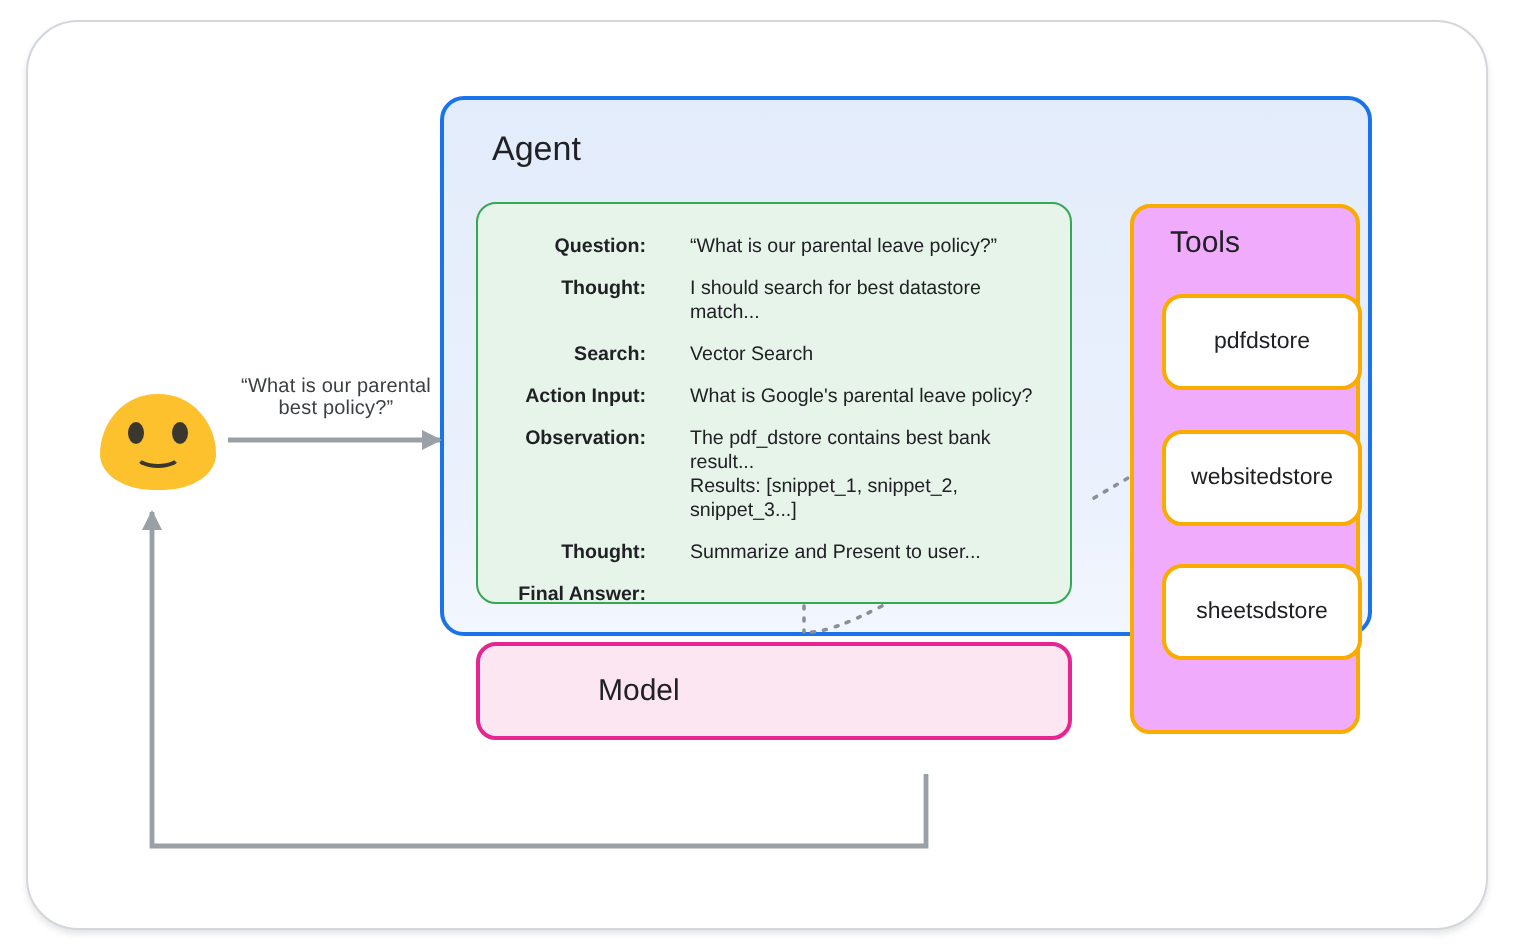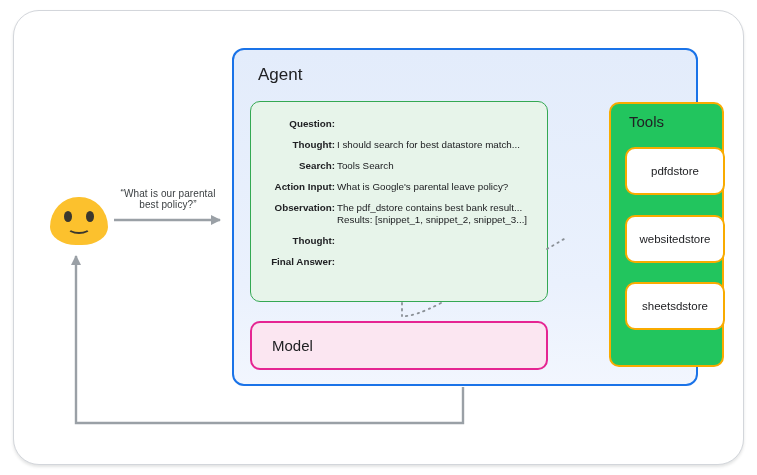--- a/index.html
+++ b/index.html
@@ -23,41 +23,41 @@
   .emoji .eye.r { right:14px; }
   .emoji .mouth { position:absolute; left:17px; top:24px; width:24px; height:13px;
     border:2.6px solid transparent; border-bottom:2.6px solid #3a372e; border-radius:50%; }
 
   .query-text { position:absolute; left:106px; top:188px; width:124px; text-align:center;
     font-size:10px; line-height:11px; font-weight:500; color:#3c4043; letter-spacing:.1px; }
   .response-text { position:absolute; left:134px; top:402px; width:280px; text-align:center;
     font-size:10.3px; font-weight:500; color:#3c4043; letter-spacing:.1px; }
 
   
-  .agent-box { position:absolute; left:232px; top:48px; width:466px; height:338px;
+  .agent-box { position:absolute; left:220px; top:48px; width:466px; height:270px;
     border:2px solid #1a73e8; border-radius:12px;
     background:linear-gradient(180deg,#e3ecfb 0%,#eaf1fd 70%,#f2f6fe 100%); }
   .agent-title { position:absolute; left:24px; top:15px; font-size:17px; font-weight:500; color:#202124; }
 
   
   .scratchpad { position:absolute; left:16px; top:51px; width:298px; height:201px;
     border:1.8px solid #34a853; border-radius:10px; background:#e7f4ea; padding:16px 8px 0 2px; }
-  .sp-row { display:grid; grid-template-columns:82px 1fr; column-gap:2px; margin-bottom:9px;
+  .sp-row { display:grid; grid-template-columns:82px 1fr; column-gap:22px; margin-bottom:9px;
     font-size:9.8px; line-height:12px; color:#202124; }
   .sp-label { text-align:right; font-weight:700; }
   .sp-value { text-align:left; }
 
   
   .model-box { position:absolute; left:16px; top:271px; width:298px; height:49px;
-    border:2px solid #e52592; border-radius:10px; background:#fbe6f1; display:flex; align-items:center; }
+    border:2px solid #e52592; border-radius:10px; background:#fbe6f1; display:flex; align-items:center;padding-left:39px; }
   .model-title { margin-left:20px; font-size:15px; font-weight:500; color:#202124; }
 
   
   .tools-box { position:absolute; left:565px; top:102px; width:115px; height:265px;
-    border:2px solid #f9ab00; border-radius:10px; background:#22c55e;margin-left:44px; }
+    border:2px solid #f9ab00; border-radius:10px; background:#f0abfc; }
   .tools-title { position:absolute; left:18px; top:9px; font-size:15px; font-weight:500; color:#202124; }
   .tool-item { position:absolute; left:14px; width:100px; height:48px; background:#ffffff;
     border:2px solid #f9ab00; border-radius:10px; display:flex; flex-direction:row;
     align-items:center; justify-content:center; font-size:11.5px; line-height:13px; color:#202124; }
   .tool-item.t0 { top:43px; }
   .tool-item.t1 { top:111px; }
   .tool-item.t2 { top:178px; }
 </style>
 </head>
 <body>
@@ -76,42 +76,44 @@
     <div>“What is our parental</div>
     <div>best policy?”</div>
   </div>
 
   <div class="agent-box">
     <div class="agent-title">Agent</div>
 
     <div class="scratchpad">
       <div class="sp-row">
         <div class="sp-label">Question:</div>
+        <div class="sp-value">“What is our parental leave policy?”</div>
       </div>
       <div class="sp-row">
         <div class="sp-label">Thought:</div>
         <div class="sp-value">I should search for best datastore match...</div>
       </div>
       <div class="sp-row">
         <div class="sp-label">Search:</div>
-        <div class="sp-value">Tools Search</div>
+        <div class="sp-value">Vector Search</div>
       </div>
       <div class="sp-row">
         <div class="sp-label">Action Input:</div>
         <div class="sp-value">What is Google's parental leave policy?</div>
       </div>
       <div class="sp-row">
         <div class="sp-label">Observation:</div>
         <div class="sp-value">
           <div>The pdf_dstore contains best bank result...</div>
           <div>Results: [snippet_1, snippet_2, snippet_3...]</div>
         </div>
       </div>
       <div class="sp-row">
         <div class="sp-label">Thought:</div>
+        <div class="sp-value">Summarize and Present to user...</div>
       </div>
       <div class="sp-row">
         <div class="sp-label">Final Answer:</div>
       </div>
     </div>
 
     <div class="model-box">
       <div class="model-title">Model</div>
     </div>
   </div>

